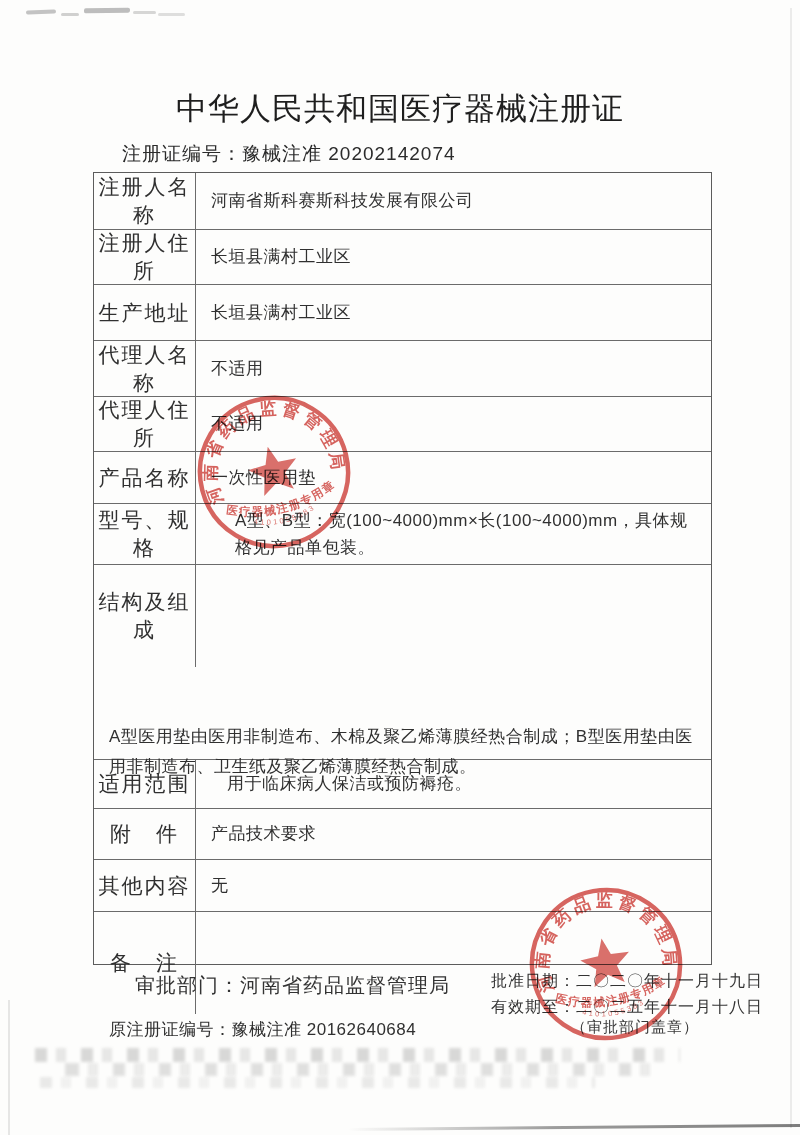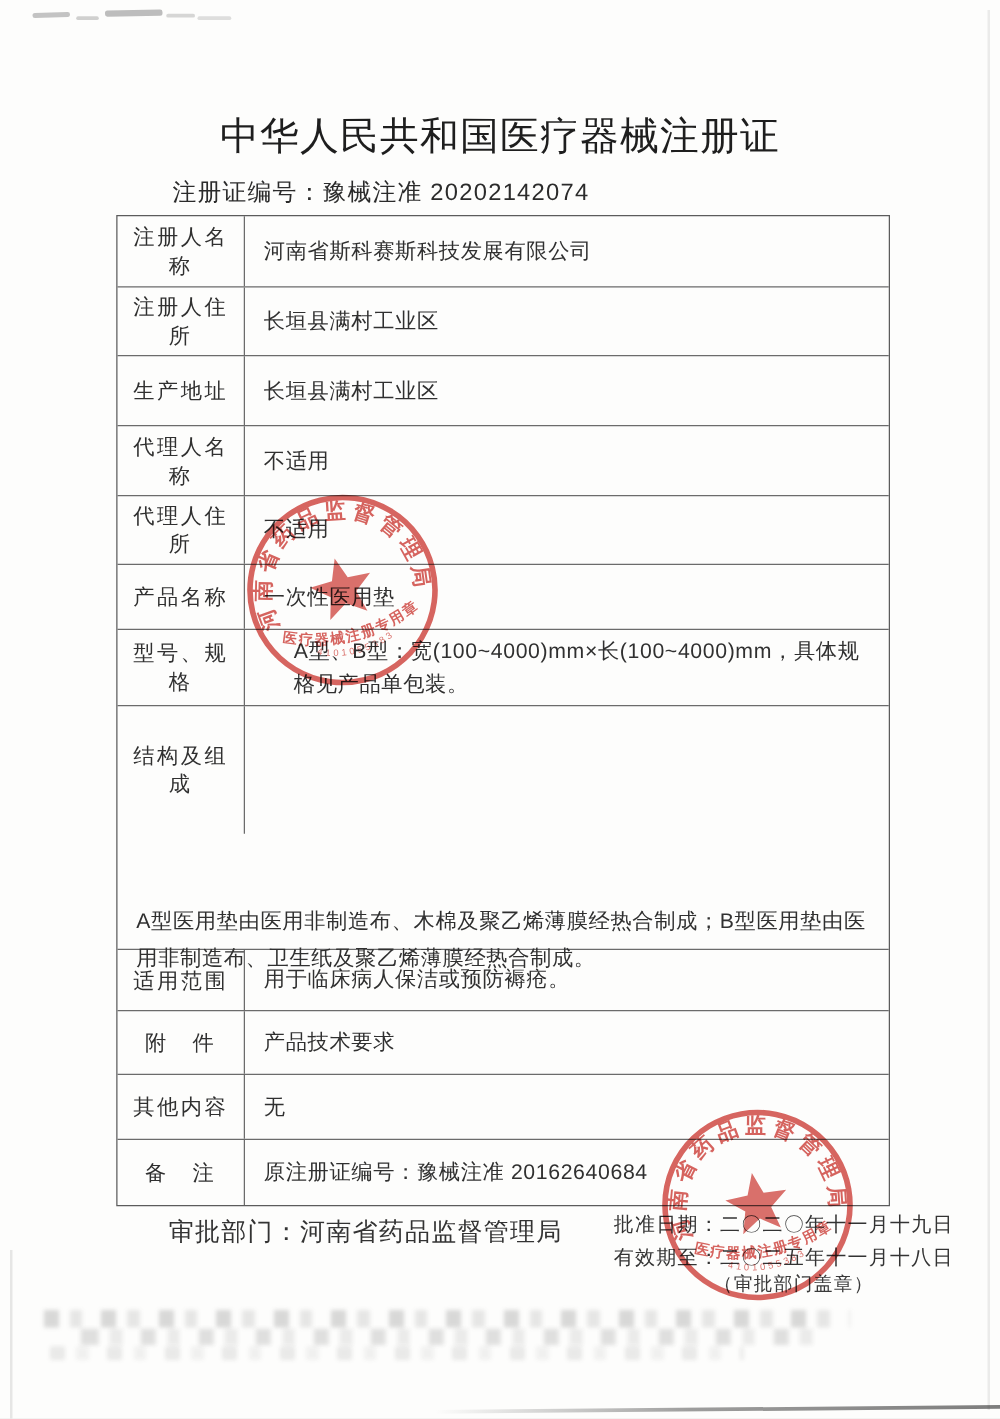--- a/index.html
+++ b/index.html
@@ -14,49 +14,49 @@
   }
   
   .title{
     position:absolute;left:0;top:88px;width:800px;
     margin:0;text-align:center;
     font-size:31px;font-weight:normal;color:#1e1e1e;
     letter-spacing:1px;
     font-family:"Liberation Serif", serif;
   }
   .regline{
-    position:absolute;left:138px;top:141px;
+    position:absolute;left:122px;top:141px;
     font-size:19px;color:#2b2b2b;letter-spacing:1px;
   }
   
   .cert-table{
     position:absolute;left:93px;top:172px;width:619px;
     border:1px solid #5c5c5c;
     box-sizing:border-box;
     background:transparent;
   }
   .row{display:flex;box-sizing:border-box;border-bottom:1px solid #6b6b6b;}
-  .row:last-child{border-bottom:none;}
+  .row:last-child{border-bottom:none;flex-direction:column;}
   .cell{box-sizing:border-box;display:flex;align-items:center;}
   .cell.lbl{
     width:102px;flex:0 0 102px;
     justify-content:center;text-align:center;
     border-right:1px solid #6b6b6b;
-    font-size:17px;letter-spacing:2px;color:#303030;
+    font-size:21px;letter-spacing:2px;color:#303030;
     padding:2px 4px;
   }
   .cell.val{
     flex:1;padding:3px 14px 3px 15px;
     font-size:17px;line-height:26px;color:#303030;
     letter-spacing:0.5px;
   }
   .r1{height:57px;} .r2{height:55px;justify-content:center;} .r3{height:56px;}
   .r4{height:56px;} .r5{height:55px;font-family:Liberation Serif, serif;} .r6{height:52px;}
   .r7{height:61px;gap:24px;} .r8{height:195px;flex-direction:column;}
-  .r9{height:49px;} .r10{height:51px;} .r11{height:52px;} .r12{height:52px;}
+  .r9{height:49px;gap:16px;} .r10{height:51px;} .r11{height:52px;} .r12{height:52px;}
   .r8 .cell.val{align-items:flex-start;padding-top:55px;line-height:30px;}
   .r7 .cell.val{line-height:27px;}
   
   .footer-left{
     position:absolute;left:135px;top:972px;
     font-size:20px;color:#333;letter-spacing:1px;
   }
   .footer-right{
     position:absolute;left:463px;top:968px;width:300px;
     font-size:16px;color:#333;letter-spacing:1px;

